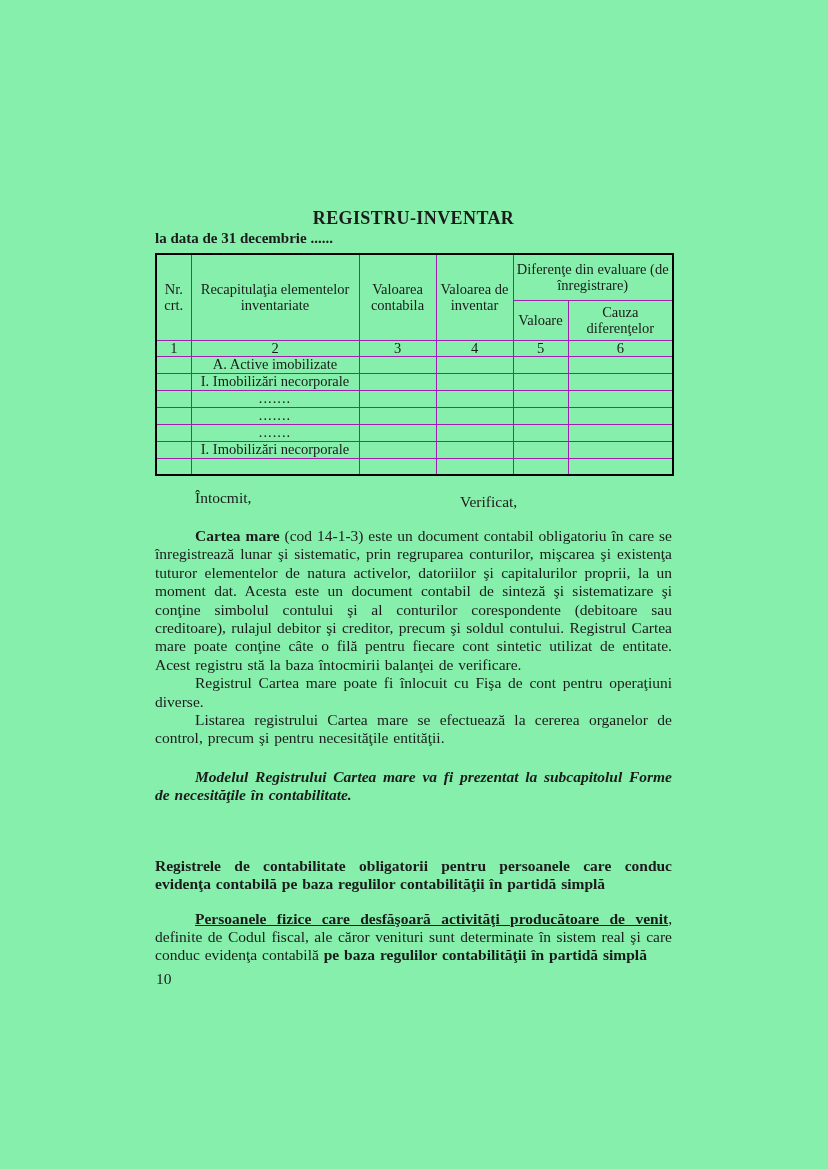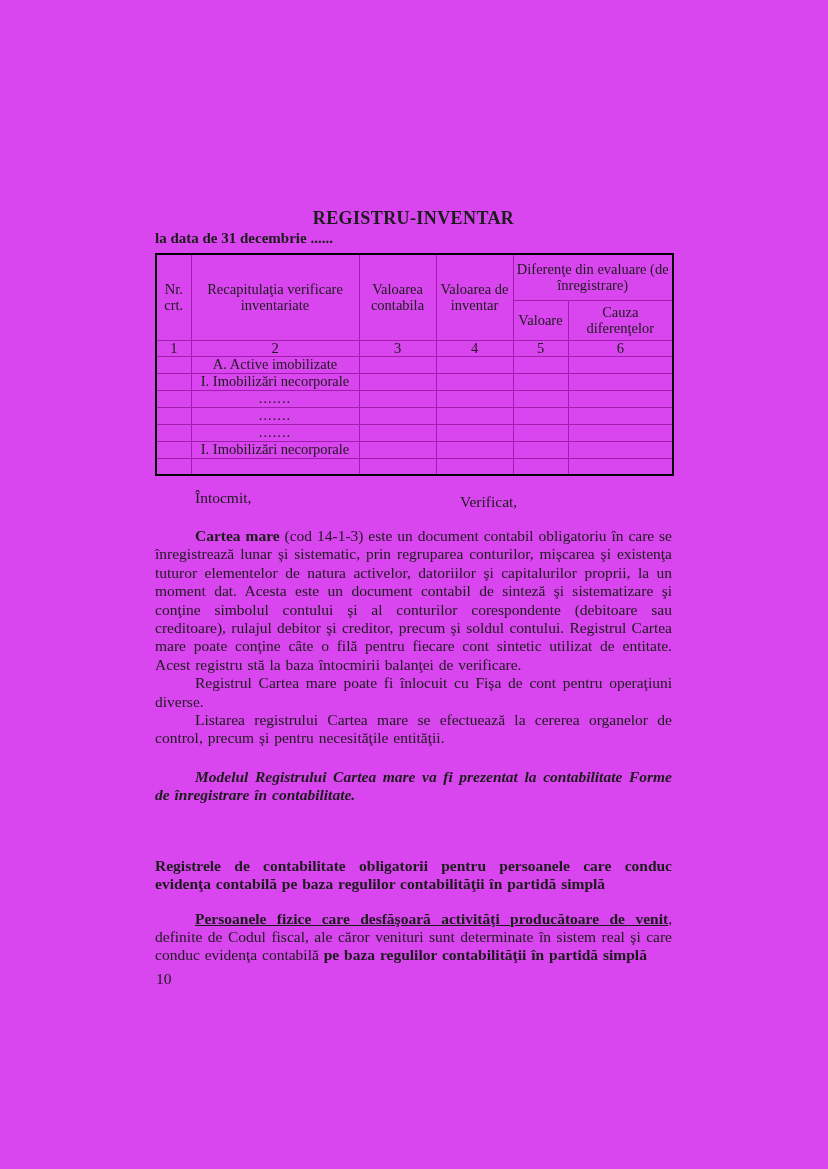--- a/index.html
+++ b/index.html
@@ -5,21 +5,21 @@
   * { margin: 0; padding: 0; box-sizing: border-box; }
   html, body { background: #ffffff; }
   body {
     width: 828px; height: 1169px;
     font-family: "Liberation Serif", "DejaVu Serif", serif;
     color: #1b1b1b;
   }
   .page {
     position: relative;
     width: 828px; height: 1169px;
-    background: #d946ef;
+    background: #86efac;
     overflow: hidden;
   }
   .content {
     position: absolute;
     left: 155px; top: 208px;
     width: 517px;
   }
   .doc-title {
     text-align: center;
     font-weight: bold;
@@ -105,21 +105,21 @@
         <col style="width:35px">
           <col style="width:168px">
           <col style="width:77px">
         <col style="width:77px">
           <col style="width:55px">
           <col style="width:105px">
       </colgroup>
       <tbody>
         <tr class="hdr1">
           <td rowspan="2">Nr. crt.</td>
-          <td rowspan="2">Recapitulaţia verificare inventariate</td>
+          <td rowspan="2">Recapitulaţia elementelor inventariate</td>
           <td rowspan="2">Valoarea contabila</td>
           <td rowspan="2">Valoarea de inventar</td>
           <td colspan="2">Diferenţe din evaluare (de înregistrare)</td>
         </tr>
         <tr class="hdr2">
           <td>Valoare</td>
           <td>Cauza diferenţelor</td>
         </tr>
         <tr class="nums">
           <td>1</td>
@@ -189,21 +189,21 @@
     </table>
 
     <div class="signatures">
       <span class="sig-left">Întocmit,</span>
       <span class="sig-right">Verificat,</span>
     </div>
 
     <p class="para first"><span style="font-weight: bold;">Cartea mare</span><span> (cod 14-1-3) este un document contabil obligatoriu în care se înregistrează lunar şi sistematic, prin regruparea conturilor, mişcarea şi existenţa tuturor elementelor de natura activelor, datoriilor şi capitalurilor proprii, la un moment dat. Acesta este un document contabil de sinteză şi sistematizare şi conţine simbolul contului şi al conturilor corespondente (debitoare sau creditoare), rulajul debitor şi creditor, precum şi soldul contului. Registrul Cartea mare poate conţine câte o filă pentru fiecare cont sintetic utilizat de entitate. Acest registru stă la baza întocmirii balanţei de verificare.</span></p>
     <p class="para"><span>Registrul Cartea mare poate fi înlocuit cu Fişa de cont pentru operaţiuni diverse.</span></p>
     <p class="para"><span>Listarea registrului Cartea mare se efectuează la cererea organelor de control, precum şi pentru necesităţile entităţii.</span></p>
-    <p class="para gap-before bold-italic"><span style="font-weight: bold; font-style: italic;">Modelul Registrului Cartea mare va fi prezentat la contabilitate Forme de înregistrare în contabilitate.</span></p>
+    <p class="para gap-before bold-italic"><span style="font-weight: bold; font-style: italic;">Modelul Registrului Cartea mare va fi prezentat la subcapitolul Forme de necesităţile în contabilitate.</span></p>
 
     <div class="section-heading">Registrele de contabilitate obligatorii pentru persoanele care conduc evidenţa contabilă pe baza regulilor contabilităţii în partidă simplă</div>
 
     <p class="para after-heading"><span style="font-weight: bold; text-decoration: underline;">Persoanele fizice care desfăşoară activităţi producătoare de venit</span><span>, definite de Codul fiscal, ale căror venituri sunt determinate în sistem real şi care conduc evidenţa contabilă </span><span style="font-weight: bold;">pe baza regulilor contabilităţii în partidă simplă</span></p>
 
   </div>
 
   <div class="page-number">10</div>
 </div>
 

